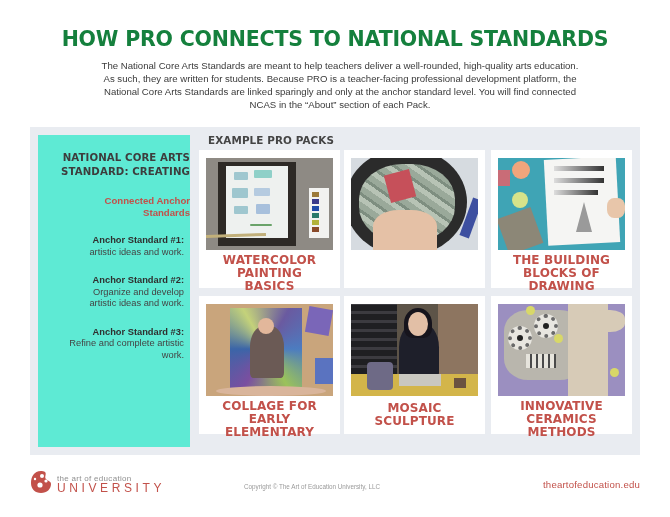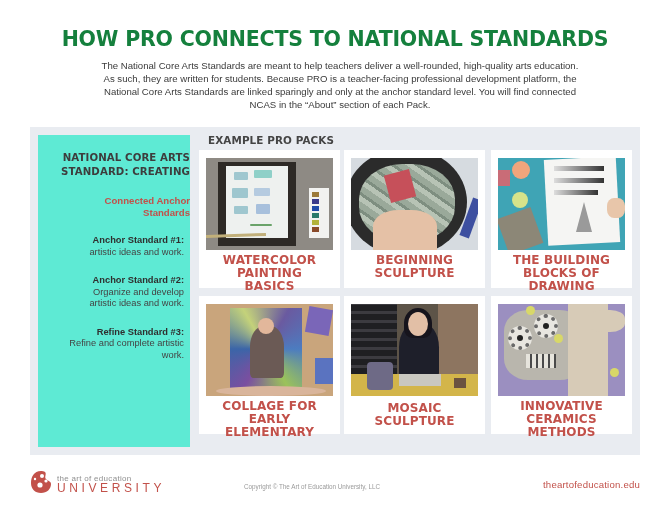--- a/index.html
+++ b/index.html
@@ -141,21 +141,21 @@
     <div class="anchor" style="margin-top:16px">
       <div class="a-title">Anchor Standard #1:</div>
       <div>artistic ideas and work.</div>
     </div>
     <div class="anchor" style="margin-top:17px">
       <div class="a-title">Anchor Standard #2:</div>
       <div>Organize and develop</div>
       <div>artistic ideas and work.</div>
     </div>
     <div class="anchor" style="margin-top:17px">
-      <div class="a-title">Refine Standard #3:</div>
+      <div class="a-title">Anchor Standard #3:</div>
       <div>Refine and complete artistic</div>
       <div>work.</div>
     </div>
   </div>
 
   <div class="packs-heading">EXAMPLE PRO PACKS</div>
 
   <div class="pack" style="left:169px; top:23px;">
     <div class="thumb th-watercolor">
       <div class="frame"></div>
@@ -184,23 +184,20 @@
   </div>
 
   <div class="pack" style="left:314px; top:23px;">
     <div class="thumb th-sculpt">
       <div class="tub"></div>
       <div class="clay"></div>
       <div class="glove"></div>
       <div class="hands"></div>
       <div class="tool"></div>
     </div>
-    <div class="label" style="color:#c2514a">
-      <div>BEGINNING SCULPTURE</div>
-    </div>
   </div>
 
   <div class="pack" style="left:461px; top:23px;">
     <div class="thumb th-drawing">
       <div class="paper"></div>
       <div class="bar" style="top:8px;width:50px;"></div>
       <div class="bar" style="top:20px;width:50px;"></div>
       <div class="bar" style="top:32px;width:44px;"></div>
       <div class="cone"></div>
       <div class="block"></div>

